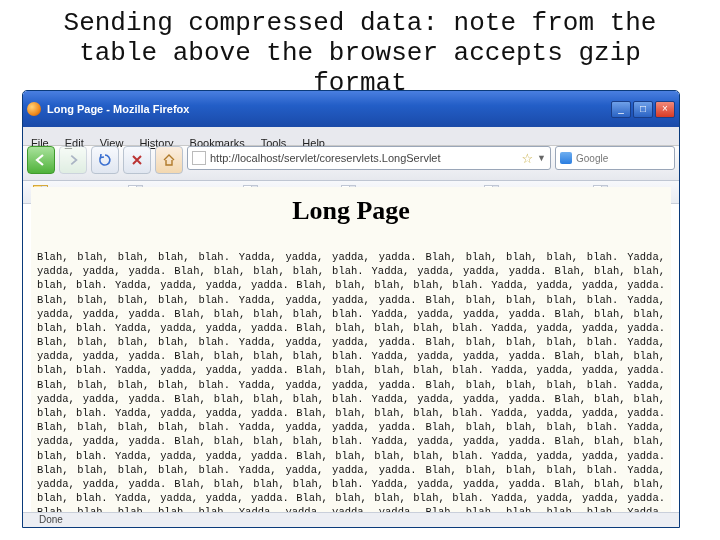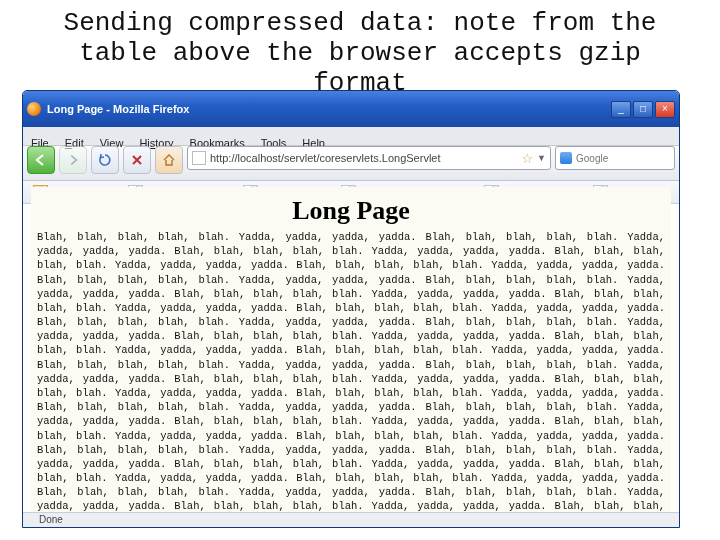--- a/index.html
+++ b/index.html
@@ -30,21 +30,21 @@
   .addr .star{color:#c9b04a;margin:0 4px;font-size:13px}
   .addr .dd{color:#666;font-size:9px}
   .srch{width:110px;height:22px;border:1px solid #9aa6b8;border-radius:3px;background:#fff;display:flex;align-items:center;padding:0 4px;font-size:10px;color:#777}
   .srch .g{width:12px;height:12px;background:linear-gradient(#6eaef0,#2a7de0);border-radius:2px;margin-right:4px}
   .bkbar{height:22px;background:linear-gradient(#f7f8fb,#e9ecf2);border-bottom:1px solid #c9cfda;display:flex;font-size:11px;color:#30364a;padding:0 4px;gap:4px}
   .bkitem{display:flex;align-items:center;padding:1px 6px;gap:4px}
   .bkitem .pic{width:13px;height:13px;border:1px solid #c0c7d4;background:#fff;position:relative}
   .bkitem .pic::after{content:"";position:absolute;top:0;right:0;width:5px;height:5px;background:#e3e7ef;border-left:1px solid #c0c7d4;border-bottom:1px solid #c0c7d4}
   .bkitem.mv .pic{background:#ffe29a;border-color:#d6a93a}
   .content{position:absolute;top:96px;left:8px;right:8px;bottom:4px;background:#fcfbf3;overflow:hidden;font-size:11px;color:#111;line-height:1.35}
-  .pgtitle{text-align:center;font-family:"Times New Roman",serif;font-weight:bold;font-size:26px;margin:6px 0 2px;color:#000}
+  .pgtitle{text-align:center;font-family:"Times New Roman",serif;font-weight:bold;font-size:26px;margin:6px 0 22px;color:#000}
   .body{padding:0 6px;text-align:justify;font-family:Liberation Mono, monospace;font-size:10.5px}
   .statusstub{position:absolute;left:0;right:0;bottom:0;height:14px;background:#eceef3;border-top:1px solid #c9cfda;font-size:10px;color:#444;padding-left:16px;line-height:14px}
 </style>
 </head>
 <body>
 
 <div class="slide">
   <div class="slide-title">Sending compressed data: note from the table above the browser accepts gzip format</div>
 
   <div class="window">

